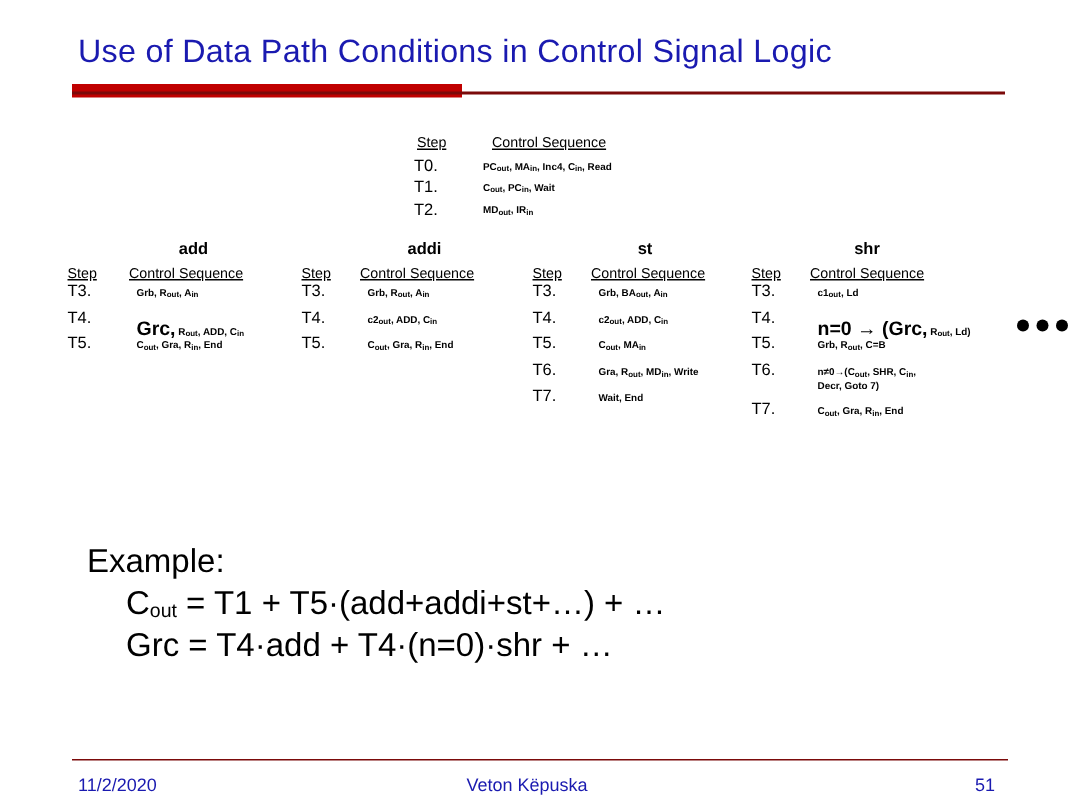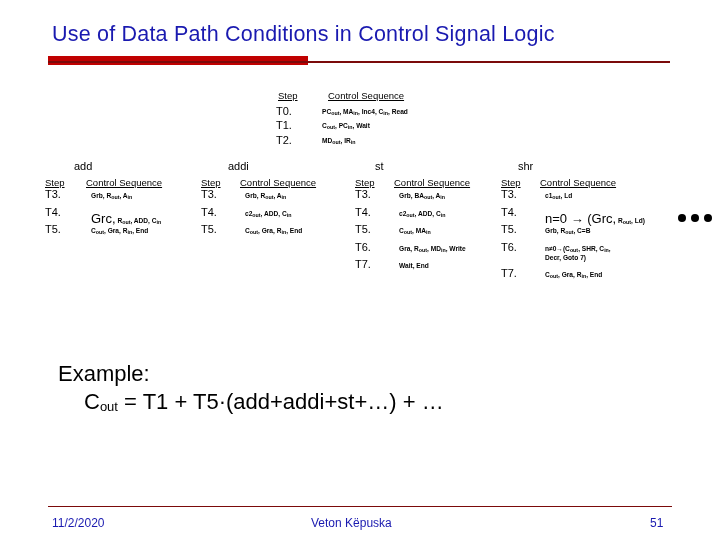--- a/index.html
+++ b/index.html
@@ -28,30 +28,30 @@
     background:#c00000;
   }
 
   
   .tbl{position:absolute;}
   .hdr{
     font-size:9.5px;font-weight:normal;text-decoration:underline;
     white-space:nowrap;
   }
   .grp{
-    font-size:11px;font-weight:normal;white-space:nowrap;text-align:left;
+    font-size:11px;font-weight:bold;white-space:nowrap;text-align:center;
   }
   .step{
     font-size:11px;font-weight:400;white-space:nowrap;
   }
   .seq{
     font-size:6.6px;font-weight:bold;white-space:nowrap;line-height:1.35;
   }
   .seq sub{font-size:5.3px;vertical-align:-1px;}
-  .big{font-size:13px;font-weight:400;}
+  .big{font-size:13px;font-weight:700;}
 
   
   #fetch{left:276px;top:90px;}
   #fetch .r{position:relative;height:14.5px;}
   #fetch .c-step{position:absolute;left:0;top:0;}
   #fetch .c-seq{position:absolute;left:46px;top:3px;}
   #fetch .h-step{position:absolute;left:2px;top:0;}
   #fetch .h-seq{position:absolute;left:52px;top:0;}
 
   
@@ -246,20 +246,21 @@
           <span class="seq q">C<sub>out</sub>, Gra, R<sub>in</sub>, End</span>
         </div>
       </div>
   </div>
 
   <div class="bullets" id="bullets"><i></i><i></i><i></i></div>
 
   <div class="example">
     <span class="ln">Example:</span>
     <span class="ln ind">C<sub>out</sub> = T1 + T5·(add+addi+st+…) + …</span>
+    <span class="ln ind">Grc = T4·add + T4·(n=0)·shr + …</span>
   </div>
 
   <div class="foot-rule"></div>
   <div class="foot" id="foot-date">11/2/2020</div>
   <div class="foot" id="foot-author">Veton Këpuska</div>
   <div class="foot" id="foot-page">51</div>
 
 </div>
 
 </body></html>

